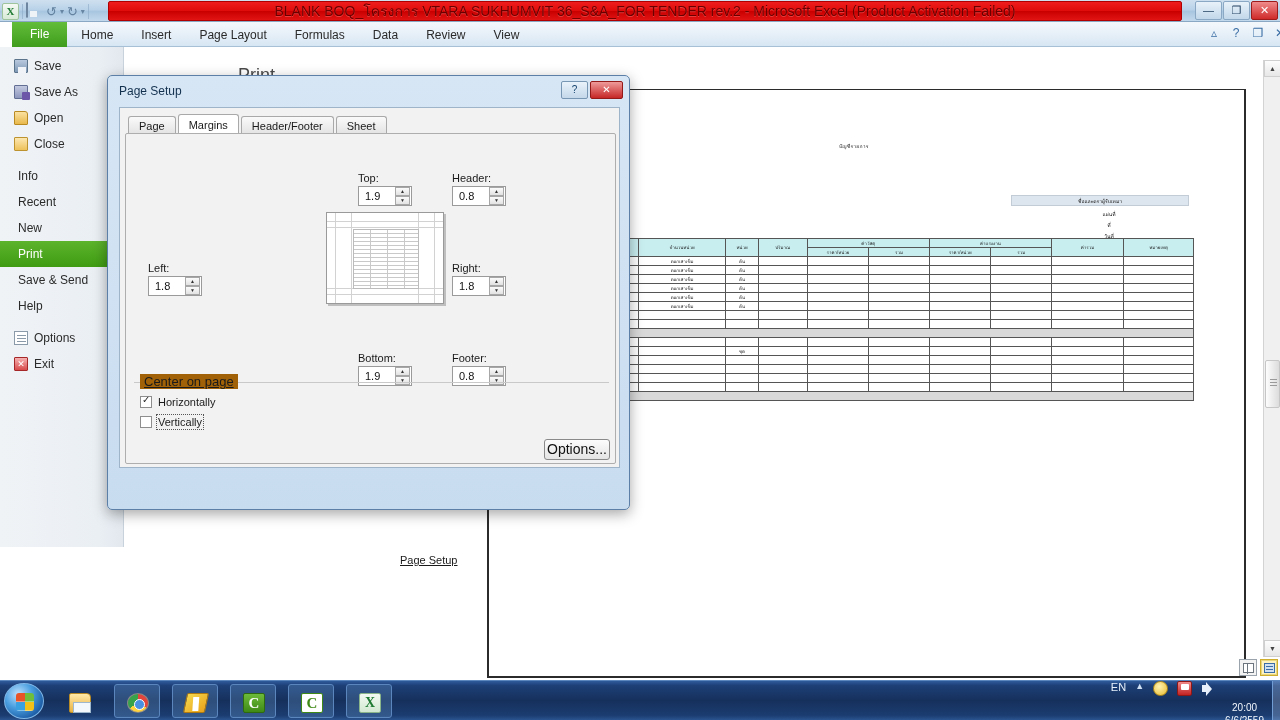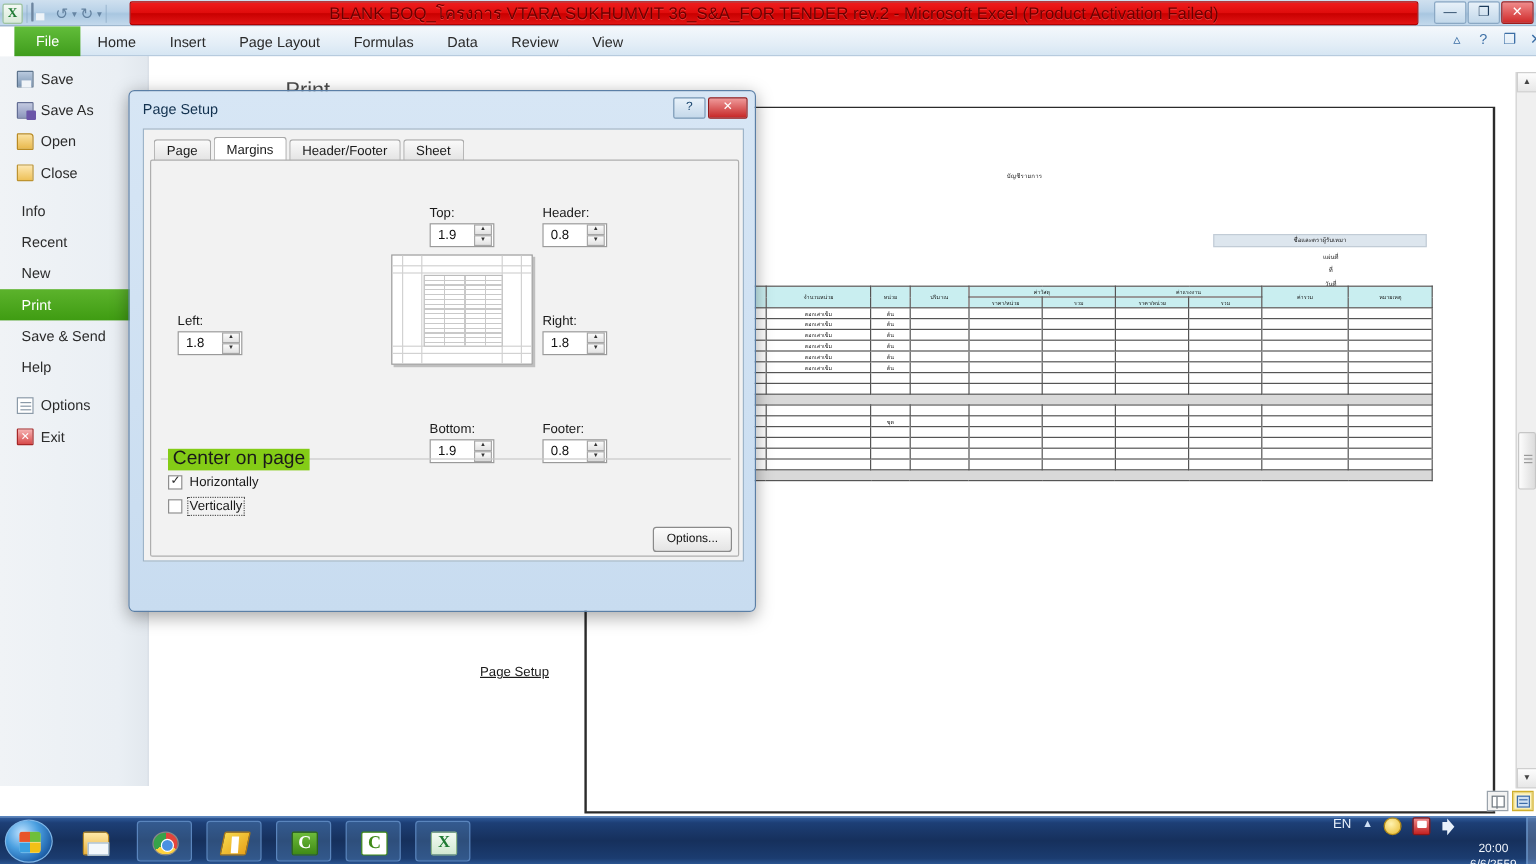--- a/index.html
+++ b/index.html
@@ -63,21 +63,21 @@
     height:24px; padding:0 14px; line-height:24px; font-size:12px; color:#2a2a2a;
   }
   .tab.file{
     background:linear-gradient(to bottom,#62bd3a,#3f9c1c);
     color:#fff; font-weight:normal; padding:0 18px; height:25px; line-height:25px;
   }
   #ribbon-right{ position:absolute; right:4px; top:3px; display:flex; gap:6px; align-items:center;}
   .rr-ico{ width:16px;height:16px; color:#3b6ea5; font-size:12px; text-align:center; line-height:16px;}
   
   #backstage{
-    position:absolute; left:0; top:47px; width:124px; height:608px;
+    position:absolute; left:0; top:47px; width:124px; height:500px;
     background:linear-gradient(to right,#f0f3f6 0%,#eaeff4 80%,#e2e8ee 100%);
     border-right:1px solid #c7d2dc;
   }
   .bs-item{
     height:26px; padding-left:14px; display:flex; align-items:center; gap:6px;
     font-size:12px; color:#2b2b2b;
   }
   .bs-item.sel{
     background:linear-gradient(to bottom,#5cb32c,#3f9c12);
     color:#ffffff; padding-left:18px;
@@ -242,33 +242,33 @@
   #mp-grid:after{
     content:""; position:absolute; left:0; top:0; right:0; bottom:0;
     background:
       linear-gradient(to right, transparent 0 16px, #c9c9c9 16px 17px, transparent 17px 33px, #c9c9c9 33px 34px, transparent 34px 50px, #c9c9c9 50px 51px, transparent 51px 100%);
   }
   #center-group{
     position:absolute; left:8px; top:240px; width:475px; height:16px;
   }
   #center-line{ position:absolute; left:0; top:8px; right:0; height:1px; background:#c9c9c9; }
   #center-label{
-    position:absolute; left:6px; top:0; background:#84cc16; padding:0 4px; font-size:16px; color:#1a1a1a;
+    position:absolute; left:6px; top:0; background:#a16207; padding:0 4px; font-size:13px; color:#1a1a1a;text-decoration:underline;
   }
   .chkrow{ position:absolute; left:14px; display:flex; align-items:center; gap:6px; font-size:11px; color:#1a1a1a;}
   .chk{ width:12px;height:12px;border:1px solid #8e8e8e;background:#fff; position:relative;}
   .chk.on:after{
     content:"✓"; position:absolute; left:1px; top:-3px; font-size:10px; color:#2b2b2b;
   }
   .focusbox{ outline:1px dotted #555; outline-offset:1px; }
   #options-btn{
     position:absolute; left:418px; top:305px; width:66px; height:21px;
     border:1px solid #8a8a8a; border-radius:3px;
     background:linear-gradient(to bottom,#fcfcfc,#e4e4e4);
-    font-size:10px; line-height:19px; text-align:center; color:#111;
+    font-size:14px; line-height:19px; text-align:center; color:#111;
   }
   #dlg-footer{ position:absolute; left:0; right:0; bottom:6px; height:26px; }
   .fbtn{
     position:absolute; width:74px; height:22px; border-radius:3px;
     font-size:11px; line-height:20px; text-align:center; color:#111;
   }
   #ok-btn{
     left:358px; border:1px solid #4f84b8;
     background:linear-gradient(to bottom,#eaf4fd,#bfdcf5);
   }

